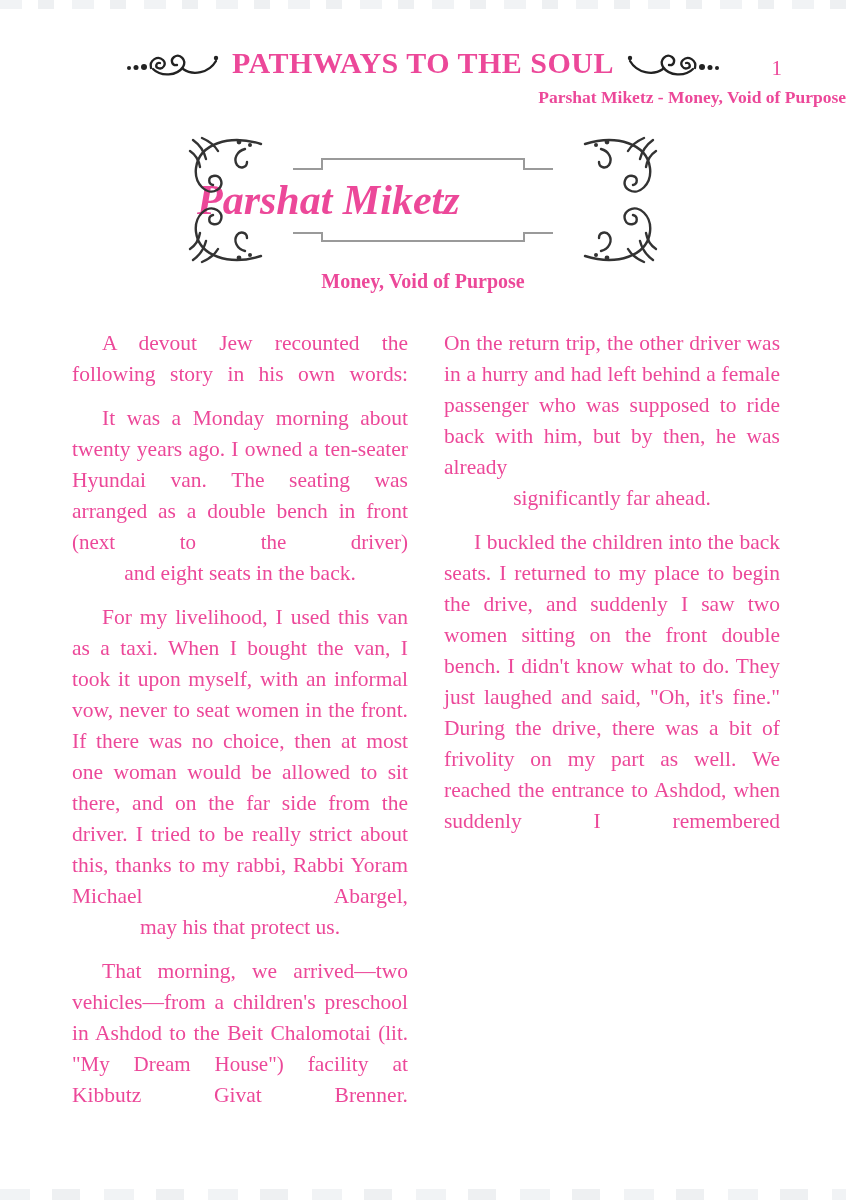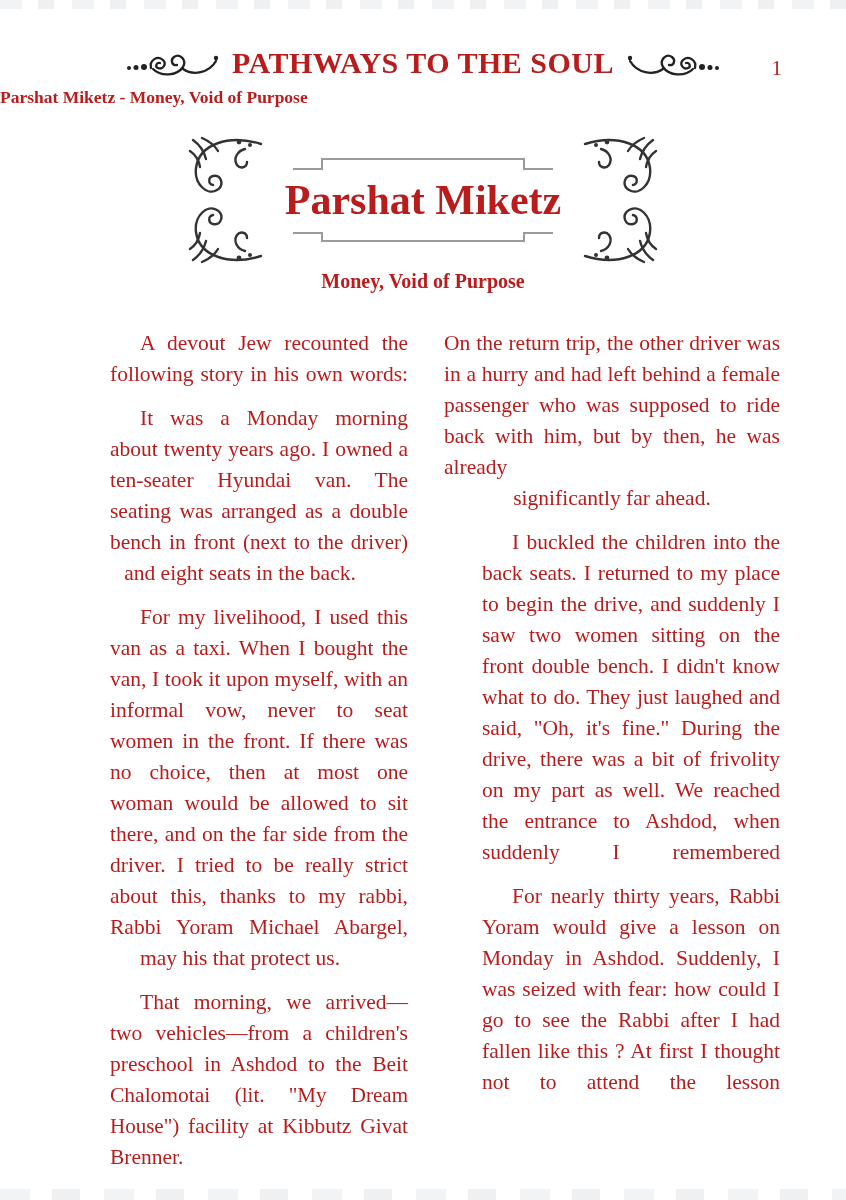--- a/index.html
+++ b/index.html
@@ -1,66 +1,66 @@
 <!DOCTYPE html>
 <html><head>
 <meta charset="utf-8">
 <style>
   html,body{margin:0;padding:0;background:#ffffff;}
   .page{
     position:relative;
     width:846px;height:1200px;
     background:#ffffff;
-    color:#b91c1c;
+    color:#ec4899;
     font-family:"Liberation Serif","DejaVu Serif",serif;
     overflow:hidden;
   }
   
   .edge-strip{position:absolute;left:0;width:100%;}
   .edge-strip.top{top:0;height:9px;
     background:repeating-linear-gradient(90deg,#f1f3f5 0 22px,transparent 22px 38px,#eef0f2 38px 54px,transparent 54px 72px);}
   .edge-strip.bottom{bottom:0;height:11px;
     background:repeating-linear-gradient(90deg,#f1f3f5 0 30px,transparent 30px 52px,#eef0f2 52px 80px,transparent 80px 104px);}
 
   
   .header{position:relative;padding-top:46px;display:flex;justify-content:center;align-items:center;gap:12px;}
   .header h1{margin:0;font-size:30px;font-weight:bold;letter-spacing:.5px;white-space:nowrap;}
   .orn{display:block;}
   .orn.right{transform:scaleX(-1);}
   .page-number{position:absolute;right:64px;top:56px;font-size:21px;}
-  .subtitle{text-align:left;font-size:17.5px;font-weight:bold;margin-top:7px;}
+  .subtitle{text-align:right;font-size:17.5px;font-weight:bold;margin-top:7px;}
 
   
   .title-box{position:relative;width:452px;height:100px;margin:42px auto 0 auto;}
   .box-rule{position:absolute;left:124px;right:124px;border-top:2px solid #9a9a9a;}
   .box-rule.t{top:8px;}
   .box-rule.b{bottom:8px;}
   .box-rule.t::before{content:"";position:absolute;left:-28px;top:0;width:28px;height:8px;
     border-right:2px solid #9a9a9a;border-bottom:2px solid #9a9a9a;}
   .box-rule.t::after{content:"";position:absolute;right:-28px;top:0;width:28px;height:8px;
     border-left:2px solid #9a9a9a;border-bottom:2px solid #9a9a9a;}
   .box-rule.b::before{content:"";position:absolute;left:-28px;bottom:0;width:28px;height:8px;
     border-right:2px solid #9a9a9a;border-top:2px solid #9a9a9a;}
   .box-rule.b::after{content:"";position:absolute;right:-28px;bottom:0;width:28px;height:8px;
     border-left:2px solid #9a9a9a;border-top:2px solid #9a9a9a;}
   .corner{position:absolute;width:78px;height:62px;}
   .corner.tl{left:-10px;top:-14px;}
   .corner.tr{right:-10px;top:-14px;transform:scaleX(-1);}
   .corner.bl{left:-10px;bottom:-14px;transform:scaleY(-1);}
   .corner.br{right:-10px;bottom:-14px;transform:scale(-1,-1);}
-  .box-title{margin:0;text-align:center;font-size:42px;font-weight:bold;line-height:100px;white-space:nowrap;}
+  .box-title{margin:0;text-align:left;font-size:42px;font-weight:bold;line-height:100px;white-space:nowrap;font-style:italic;}
 
   .section-title{text-align:center;font-size:20px;font-weight:bold;margin-top:20px;}
 
   
   .columns{display:flex;gap:36px;padding:15px 66px 0 72px;}
   .col{width:337px;font-size:21.5px;line-height:31px;}
   .para{margin:0 0 13px 0;}
   .para-body{display:block;text-align:justify;text-align-last:justify;}
-  .para.indent .para-body{text-indent:30px;margin-left:38px;}
+  .para.indent .para-body{text-indent:30px;}
   .para-last{display:block;text-align:center;}
   .small-run{font-size:21px;}
 </style>
 </head>
 <body>
 
 <div class="page">
 
   <div class="edge-strip top"></div>
 
@@ -177,20 +177,17 @@
         </p>
       </div>
     <div class="col">
         <p class="para">
           <span class="para-body"><span>On the return trip, the other driver was in a hurry and had left behind a female passenger who was supposed to ride back with him, but by then, he was already</span></span>
           <span class="para-last">significantly far ahead.</span>
         </p>
         <p class="para indent">
           <span class="para-body"><span>I buckled the children into the back seats. I returned to my place to begin the drive, and suddenly I saw two women sitting on the front double bench. I didn't know what to do. They just laughed and said, "Oh, it's fine." During the drive, there was a bit of frivolity on my part as well. We reached the entrance to Ashdod, when suddenly I remembered</span></span>
         </p>
-        <p class="para indent">
-          <span class="para-body"><span>For nearly thirty years, Rabbi Yoram would give a lesson on Monday in Ashdod. Suddenly, I was seized with fear: how could I go to see the Rabbi after I had fallen like this ? At first I thought not to attend the lesson</span></span>
-        </p>
       </div>
   </div>
 
   <div class="edge-strip bottom"></div>
 </div>
 
 </body></html>

